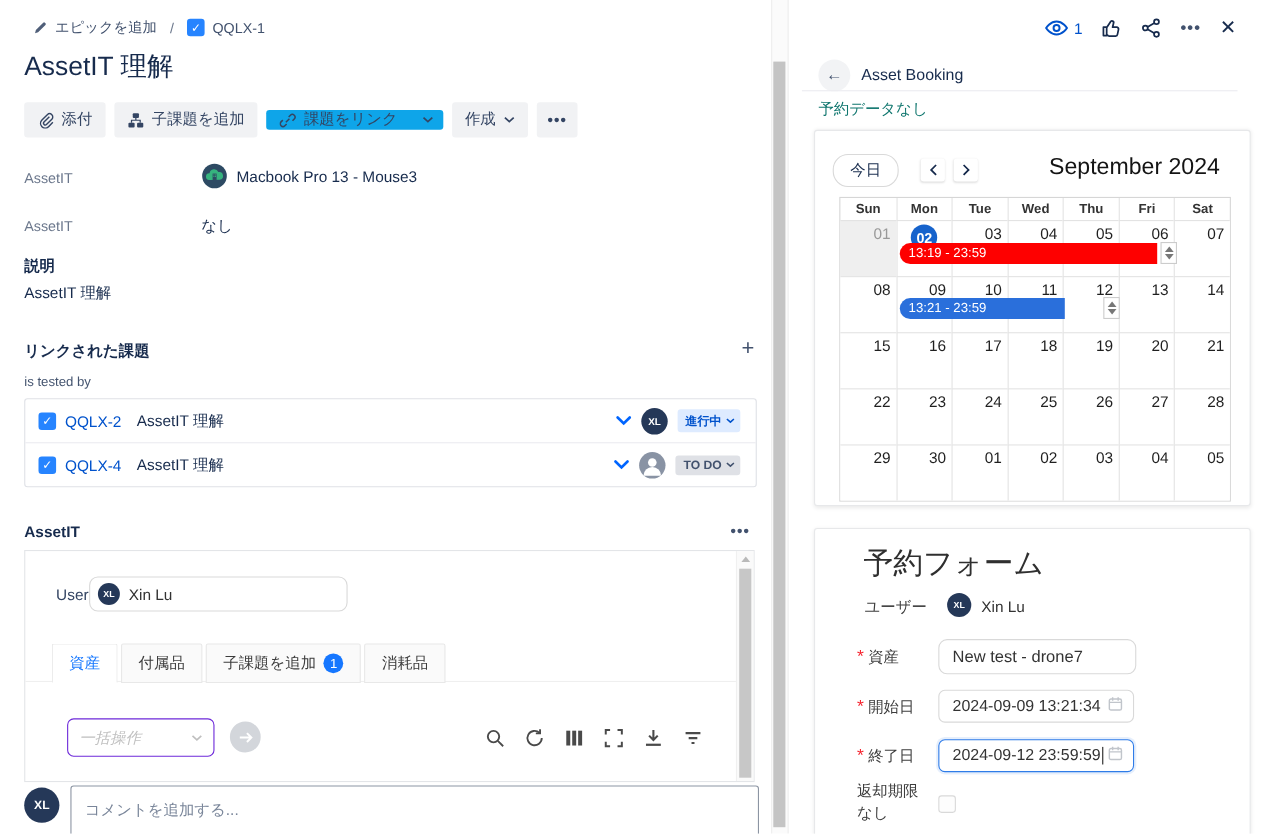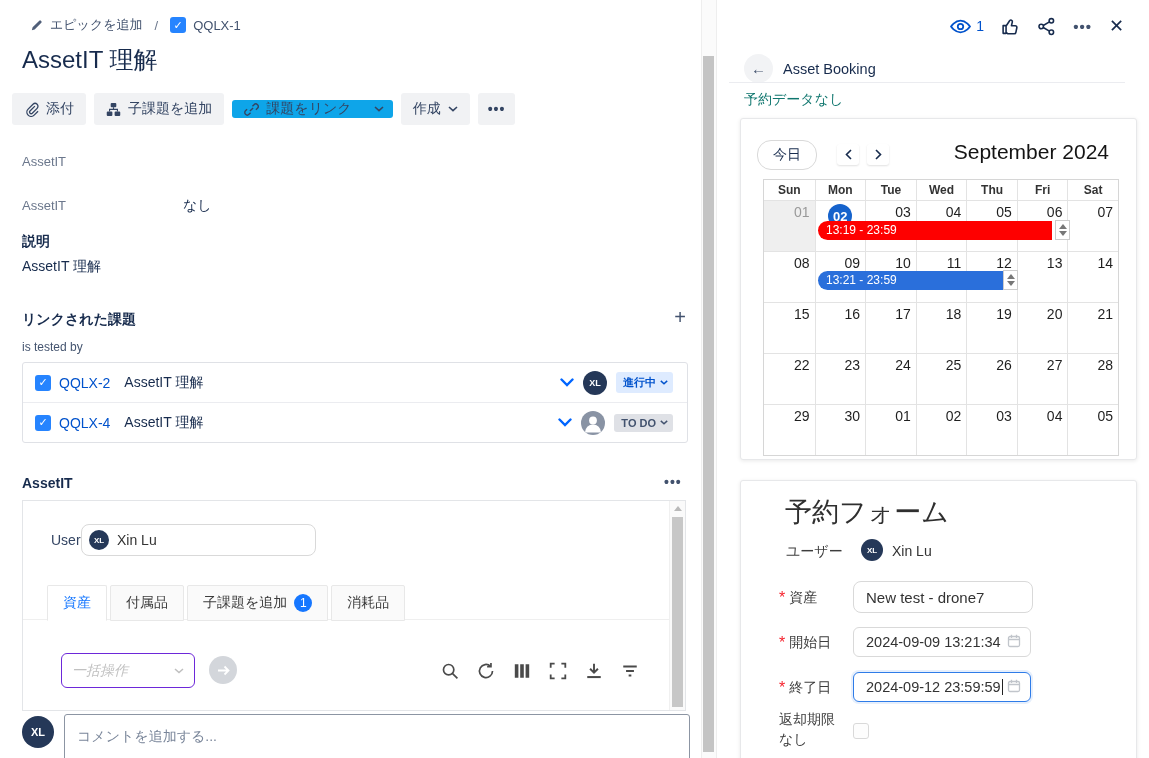--- a/index.html
+++ b/index.html
@@ -158,21 +158,21 @@
           <circle cx="13.6" cy="14.4" r="2.1" fill="none" stroke="#172B4D" stroke-width="1.5"></circle>
           <path d="M5.9 8L11.8 4.6M5.9 10l5.9 3.4" stroke="#172B4D" stroke-width="1.5"></path>
         </svg>
     </span>
     <span class="dots" style="font-size:15px;">•••</span>
     <span style="font-size:18px;color:#172B4D;cursor:pointer;">✕</span>
   </div>
 
   <h1 class="abs title" style="left:22px;top:44px;margin:0;">AssetIT 理解</h1>
 
-  <div class="abs flex btnrow" style="left:12px;top:93px;">
+  <div class="abs flex btnrow" style="left:22px;top:93px;">
     <div class="jbtn">
       <span style="display:flex;">
         <svg width="15" height="15" viewBox="0 0 16 16">
             <path d="M11.6 4.4l-5.2 5.2a1.7 1.7 0 0 0 2.4 2.4l5.2-5.2a3.1 3.1 0 0 0-4.4-4.4L4.4 7.6a4.5 4.5 0 0 0 6.4 6.4l4.2-4.2" fill="none" stroke="#344563" stroke-width="1.4"></path>
           </svg>
       </span>
       <span>添付</span>
     </div>
     <div class="jbtn">
       <span style="display:flex;">
@@ -205,20 +205,34 @@
     <div class="jbtn">
       <span>作成</span>
       <svg width="10" height="6" viewBox="0 0 10 6">
           <path d="M1 1l4 3.6L9 1" stroke="#344563" stroke-width="1.6" fill="none"></path>
         </svg>
     </div>
     <div class="jbtn" style="padding:0 10px;font-weight:bold;letter-spacing:1px;">•••</div>
   </div>
 
   <div class="abs flabel" style="left:22px;top:154px;">AssetIT</div>
+  <div class="abs flex" style="left:183px;top:148px;gap:8px;">
+    <span style="display:flex;">
+      <svg width="24" height="24" viewBox="0 0 24 24">
+          <circle cx="12" cy="12" r="11.2" fill="#2D4A63"></circle>
+          <path d="M7.2 15.6a3.1 3.1 0 0 1 .3-6.2 4.2 4.2 0 0 1 8-1 3.6 3.6 0 0 1 1.3 7.1z" fill="#36B37E"></path>
+          <rect x="10.3" y="9.8" width="3.6" height="5.8" fill="#2D4A63"></rect>
+          <rect x="11" y="10.6" width="0.9" height="0.9" fill="#36B37E"></rect>
+          <rect x="12.4" y="10.6" width="0.9" height="0.9" fill="#36B37E"></rect>
+          <rect x="11" y="12" width="0.9" height="0.9" fill="#36B37E"></rect>
+          <rect x="12.4" y="12" width="0.9" height="0.9" fill="#36B37E"></rect>
+        </svg>
+    </span>
+    <span class="fval" style="font-weight:500;">Macbook Pro 13 - Mouse3</span>
+  </div>
   <div class="abs flabel" style="left:22px;top:198px;">AssetIT</div>
   <div class="abs fval" style="left:183px;top:197px;">なし</div>
 
   <div class="abs sechead" style="left:22px;top:233px;">説明</div>
   <div class="abs body14" style="left:22px;top:258px;">AssetIT 理解</div>
 
   <div class="abs sechead" style="left:22px;top:311px;">リンクされた課題</div>
   <div class="abs" style="left:666px;top:303px;width:28px;height:28px;display:flex;align-items:center;justify-content:center;font-size:20px;color:#42526E;cursor:pointer;">+</div>
   <div class="abs small12" style="left:22px;top:340px;">is tested by</div>
 
@@ -481,21 +495,21 @@
           <div class="cal-cell">
             <span class="cal-num">05</span>
           </div>
         </div>
       <div class="cal-overlay">
           <div class="cal-event" style="left: 54px; top: 41px; width: 234px; background: rgb(254, 0, 0);">13:19 - 23:59</div>
           <div class="cal-stepper" style="left: 291px; top: 40px;">
             <span class="tu"></span>
             <span class="td"></span>
           </div>
-          <div class="cal-event" style="left: 54px; top: 91px; width: 186px; background: rgb(42, 111, 219);">13:21 - 23:59</div>
+          <div class="cal-event" style="left: 54px; top: 91px; width: 150px; background: rgb(42, 111, 219);">13:21 - 23:59</div>
           <div class="cal-stepper" style="left: 239px; top: 90px;">
             <span class="tu"></span>
             <span class="td"></span>
           </div>
         </div>
     </div>
   </div>
 
   <div class="abs card" style="left:740px;top:480px;width:397px;height:300px;">
     <div class="abs fheading" style="left:44px;top:13px;">予約フォーム</div>

